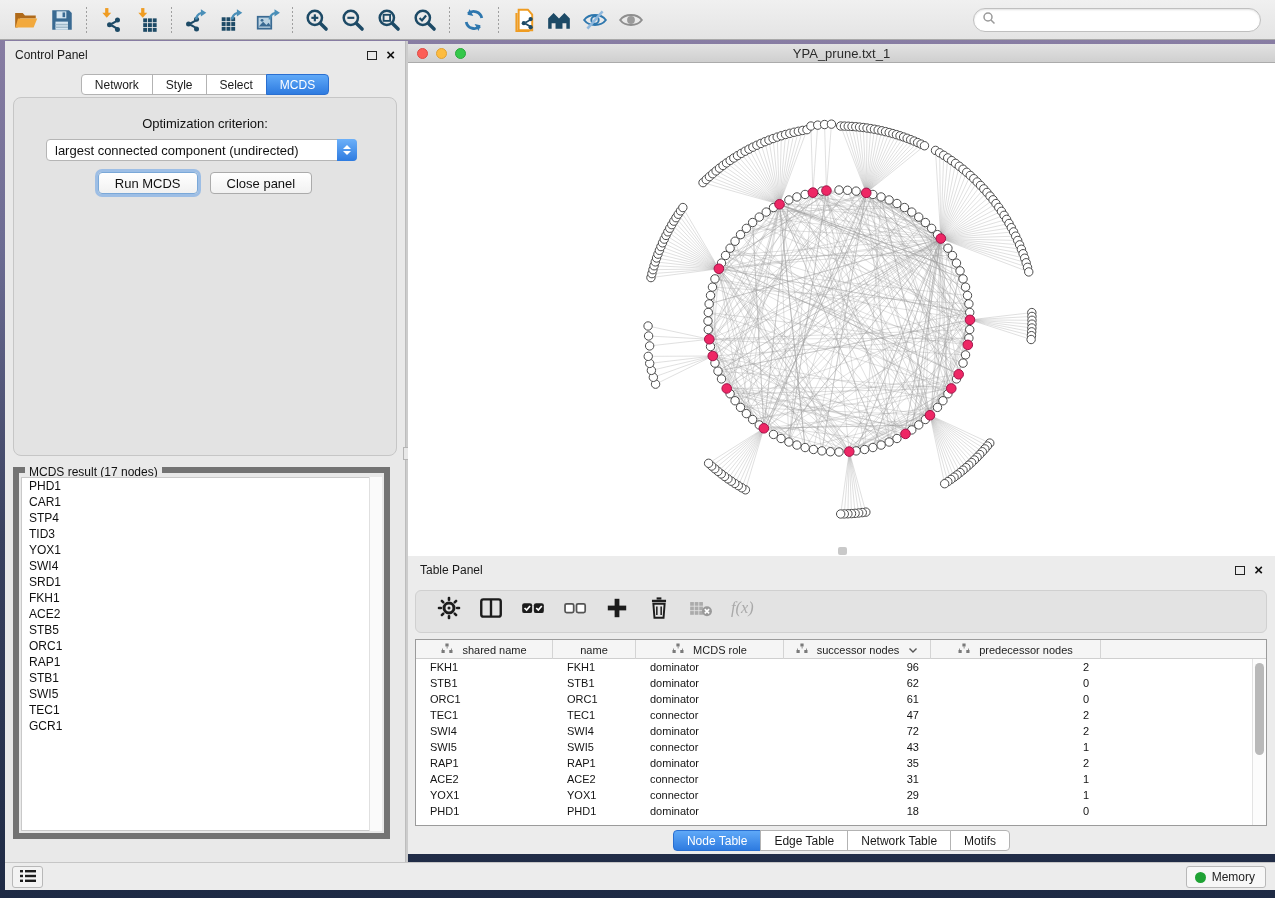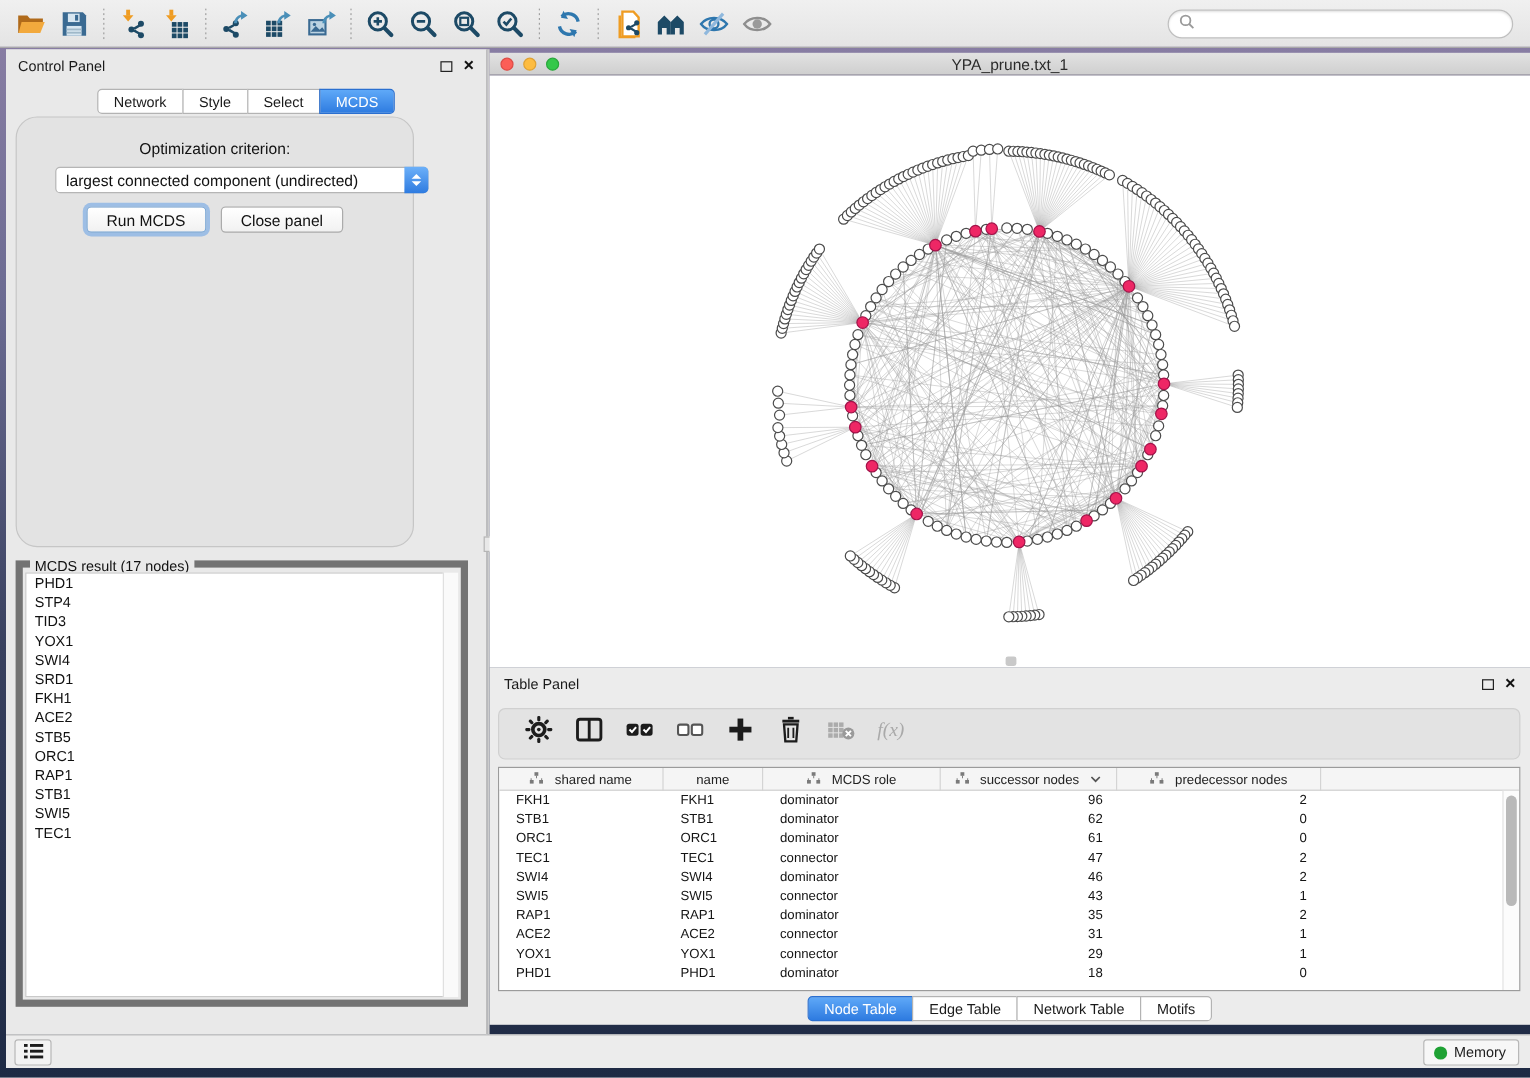--- a/index.html
+++ b/index.html
@@ -31,22 +31,22 @@
   .panel-head .wicons { margin-left:auto; display:flex; align-items:center; gap:9px; }
   .float-ic { width:10px; height:9px; border:1.6px solid #222; display:inline-block; }
   .close-ic { font-weight:700; font-size:15px; color:#111; line-height:10px; }
   .cp-tabs { position:absolute; left:0; top:33px; width:100%; display:flex; justify-content:center; }
   .tabseg { display:flex; }
   .tabbtn { height:21px; padding:0 13px; background:#fff; border:1px solid #b3b3b3; margin-left:-1px;
     font-size:12px; color:#1a1a1a; display:flex; align-items:center; cursor:default; }
   .tabbtn:first-child { border-radius:4px 0 0 4px; margin-left:0; }
   .tabbtn:last-child { border-radius:0 4px 4px 0; }
   .tabbtn.active { background:linear-gradient(180deg,#5fa9f8,#2e7be0); color:#fff; border-color:#2a6fd0; }
-  .cp-box { position:absolute; left:8px; top:56px; width:332px; height:359px;
-    background:#e3e3e3; border:1px solid #c6c6c6; border-radius:18px;text-decoration:underline; }
+  .cp-box { position:absolute; left:8px; top:56px; width:384px; height:359px;
+    background:#e3e3e3; border:1px solid #c6c6c6; border-radius:8px;text-decoration:underline; }
   .opt-label { position:absolute; left:0; top:18px; width:100%; text-align:center; font-size:13px; color:#111; }
   .dropdown { position:absolute; left:32px; top:41px; width:311px; height:22px; background:#fff;
     border:1px solid #b5b5b5; border-radius:4px; display:flex; align-items:center; }
   .dropdown .dd-text { flex:1; padding-left:8px; font-size:13px; color:#111; white-space:nowrap; overflow:hidden; }
   .dd-step { width:20px; height:22px; margin:-1px -1px -1px 0; border-radius:0 4px 4px 0;
     background:linear-gradient(180deg,#6cb0f9,#2e7be0); display:flex; flex-direction:column;
     align-items:center; justify-content:center; gap:2px; }
   .dd-step i { width:0; height:0; border-left:4px solid transparent; border-right:4px solid transparent; display:block; }
   .dd-up { border-bottom:4px solid #fff; } .dd-dn { border-top:4px solid #fff; }
   .cp-buttons { position:absolute; left:0; top:74px; width:100%; display:flex; justify-content:center; gap:12px; }
@@ -356,33 +356,35 @@
       </div>
       <div class="cp-buttons">
         <button class="pushbtn focused">Run MCDS</button>
         <button class="pushbtn">Close panel</button>
       </div>
     </div>
     <div class="groupbox">
       <span class="groupbox-legend">MCDS result (17 nodes)</span>
       <div class="mcds-list" id="mcds-list">
           <div class="mcds-item">PHD1</div>
+          <div class="mcds-item">CAR1</div>
           <div class="mcds-item">STP4</div>
           <div class="mcds-item">TID3</div>
           <div class="mcds-item">YOX1</div>
           <div class="mcds-item">SWI4</div>
           <div class="mcds-item">SRD1</div>
           <div class="mcds-item">FKH1</div>
           <div class="mcds-item">ACE2</div>
           <div class="mcds-item">STB5</div>
           <div class="mcds-item">ORC1</div>
           <div class="mcds-item">RAP1</div>
           <div class="mcds-item">STB1</div>
           <div class="mcds-item">SWI5</div>
           <div class="mcds-item">TEC1</div>
+          <div class="mcds-item">GCR1</div>
         </div>
       <div class="list-gutter"></div>
     </div>
   </div>
 
   <div class="v-divider"></div>
   <div class="v-handle"></div>
 
   <div class="net-window">
     <div class="net-titlebar">
@@ -1319,21 +1321,21 @@
             <div class="td txt" style="width: 137px;">TEC1</div>
             <div class="td txt" style="width: 83px;">TEC1</div>
             <div class="td txt" style="width: 148px;">connector</div>
             <div class="td num" style="width: 147px;">47</div>
             <div class="td num" style="width: 170px;">2</div>
           </div>
           <div class="tr">
             <div class="td txt" style="width: 137px;">SWI4</div>
             <div class="td txt" style="width: 83px;">SWI4</div>
             <div class="td txt" style="width: 148px;">dominator</div>
-            <div class="td num" style="width: 147px;">46</div>
+            <div class="td num" style="width: 147px;">72</div>
             <div class="td num" style="width: 170px;">2</div>
           </div>
           <div class="tr">
             <div class="td txt" style="width: 137px;">SWI5</div>
             <div class="td txt" style="width: 83px;">SWI5</div>
             <div class="td txt" style="width: 148px;">connector</div>
             <div class="td num" style="width: 147px;">43</div>
             <div class="td num" style="width: 170px;">1</div>
           </div>
           <div class="tr">

